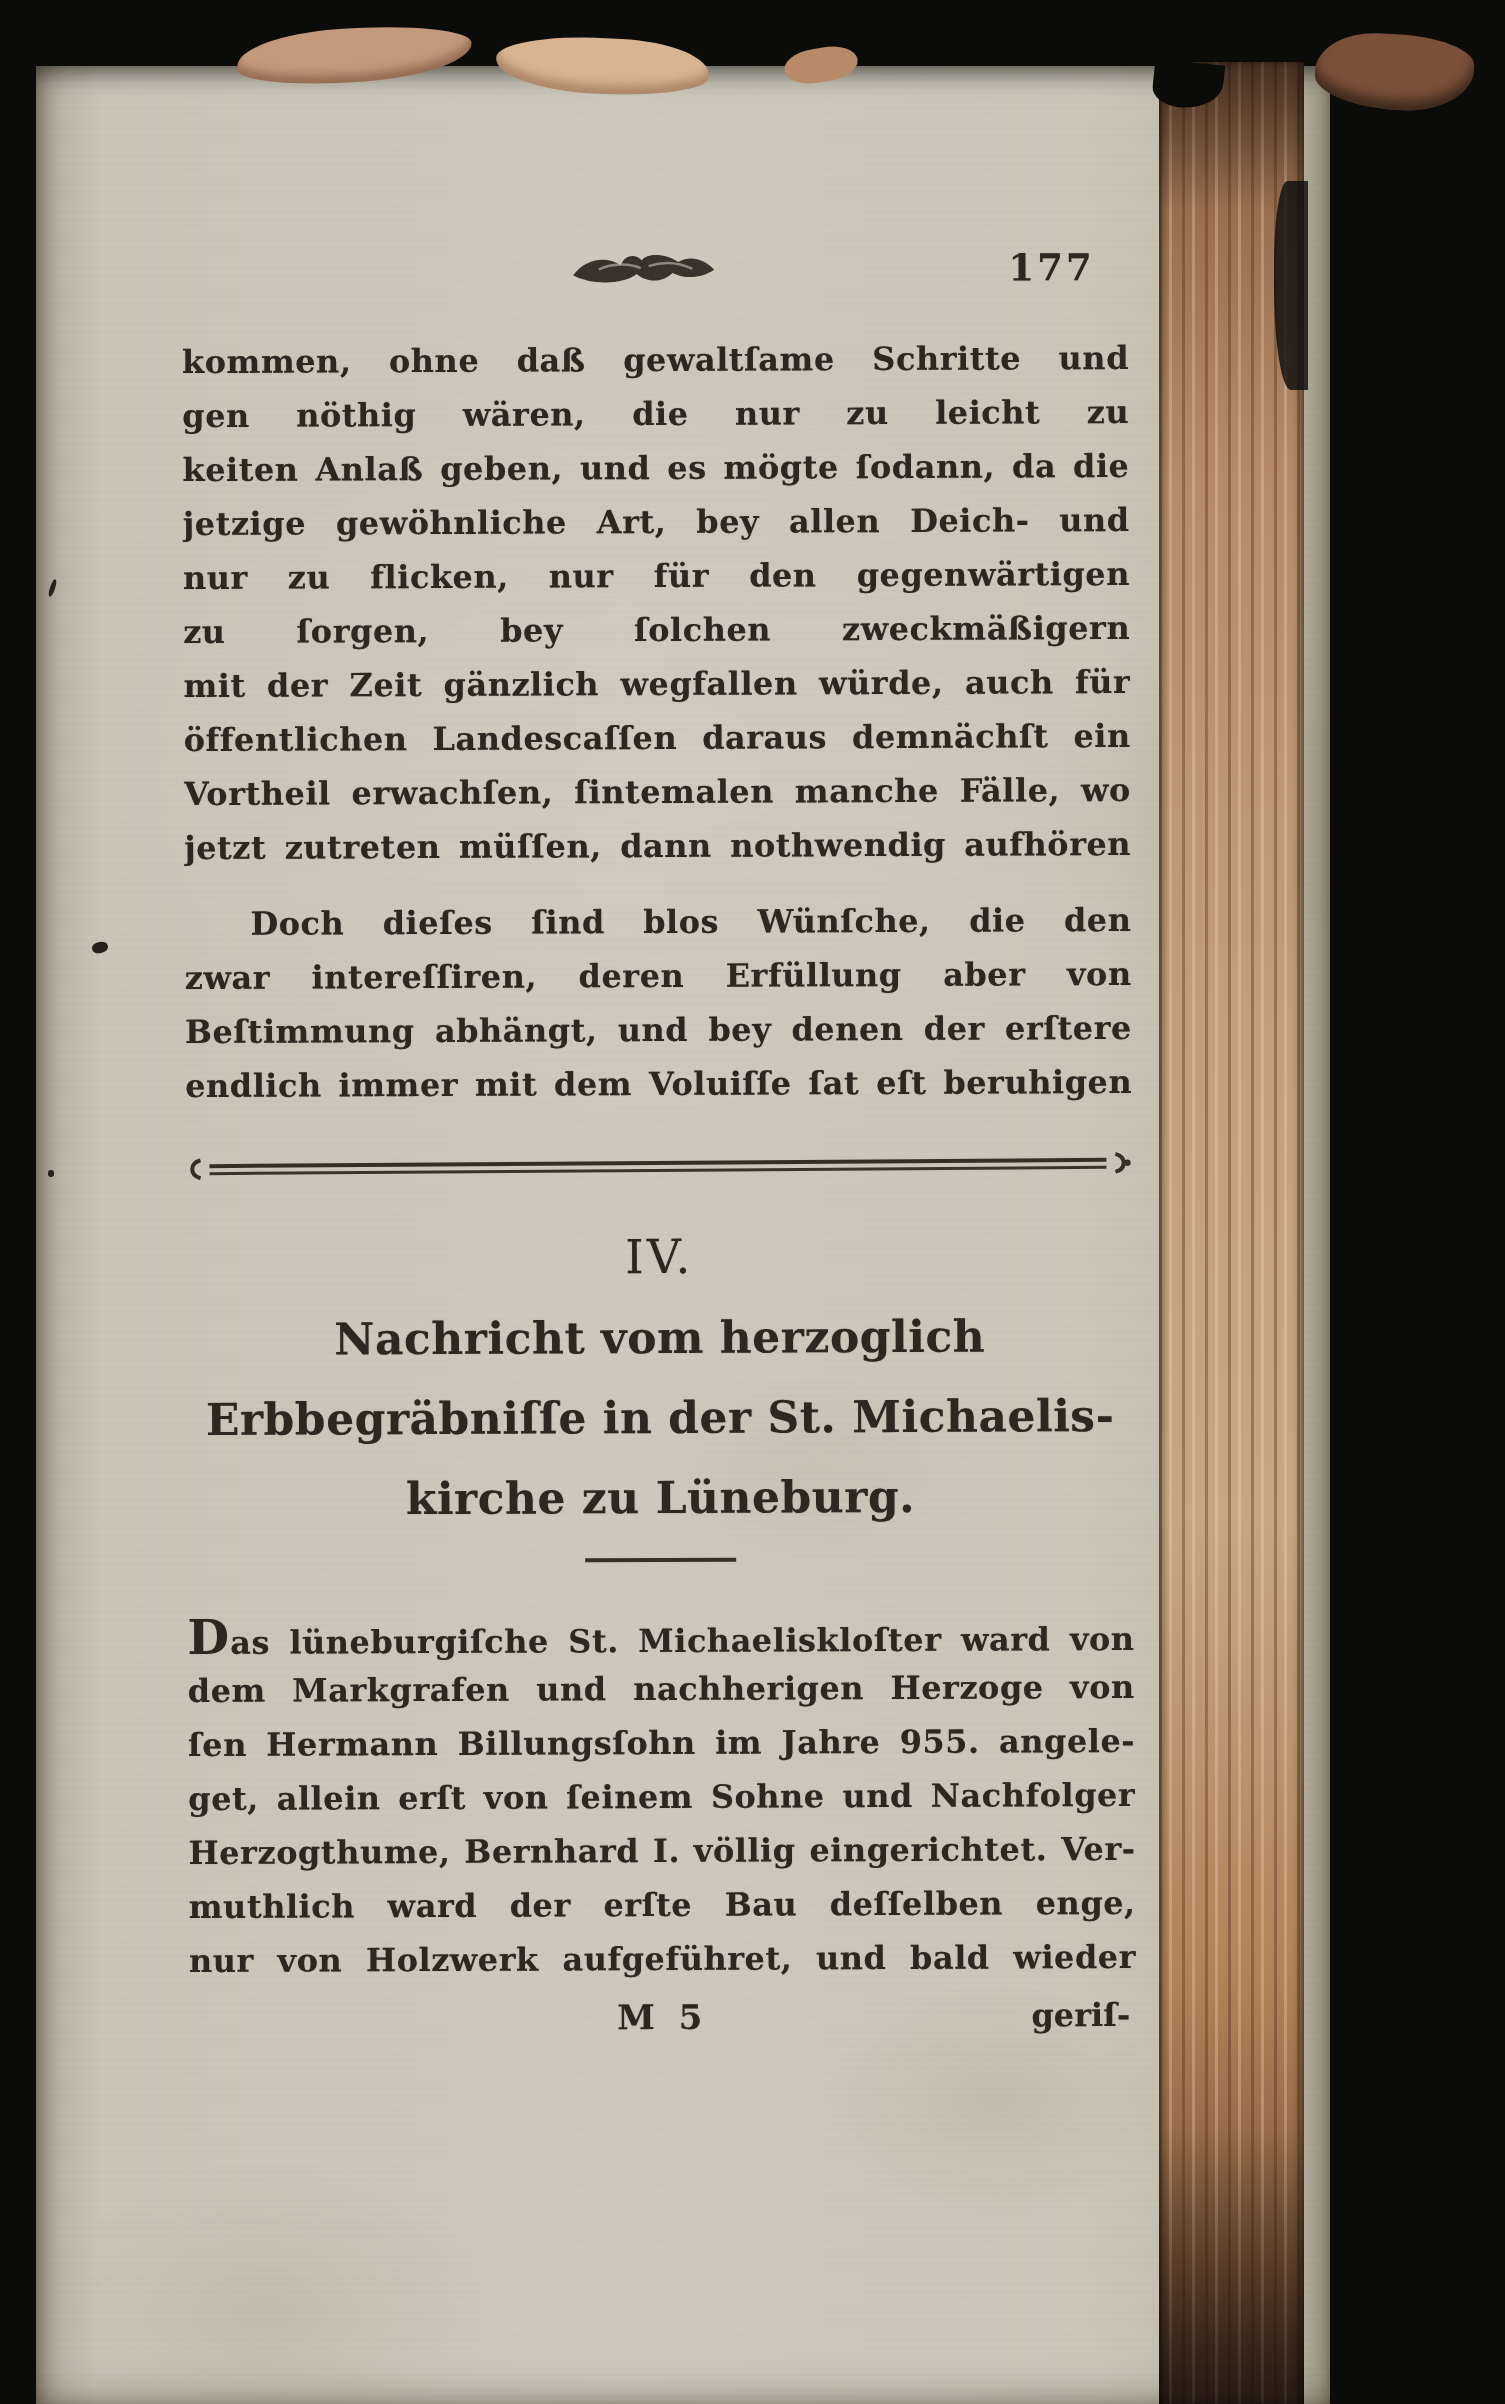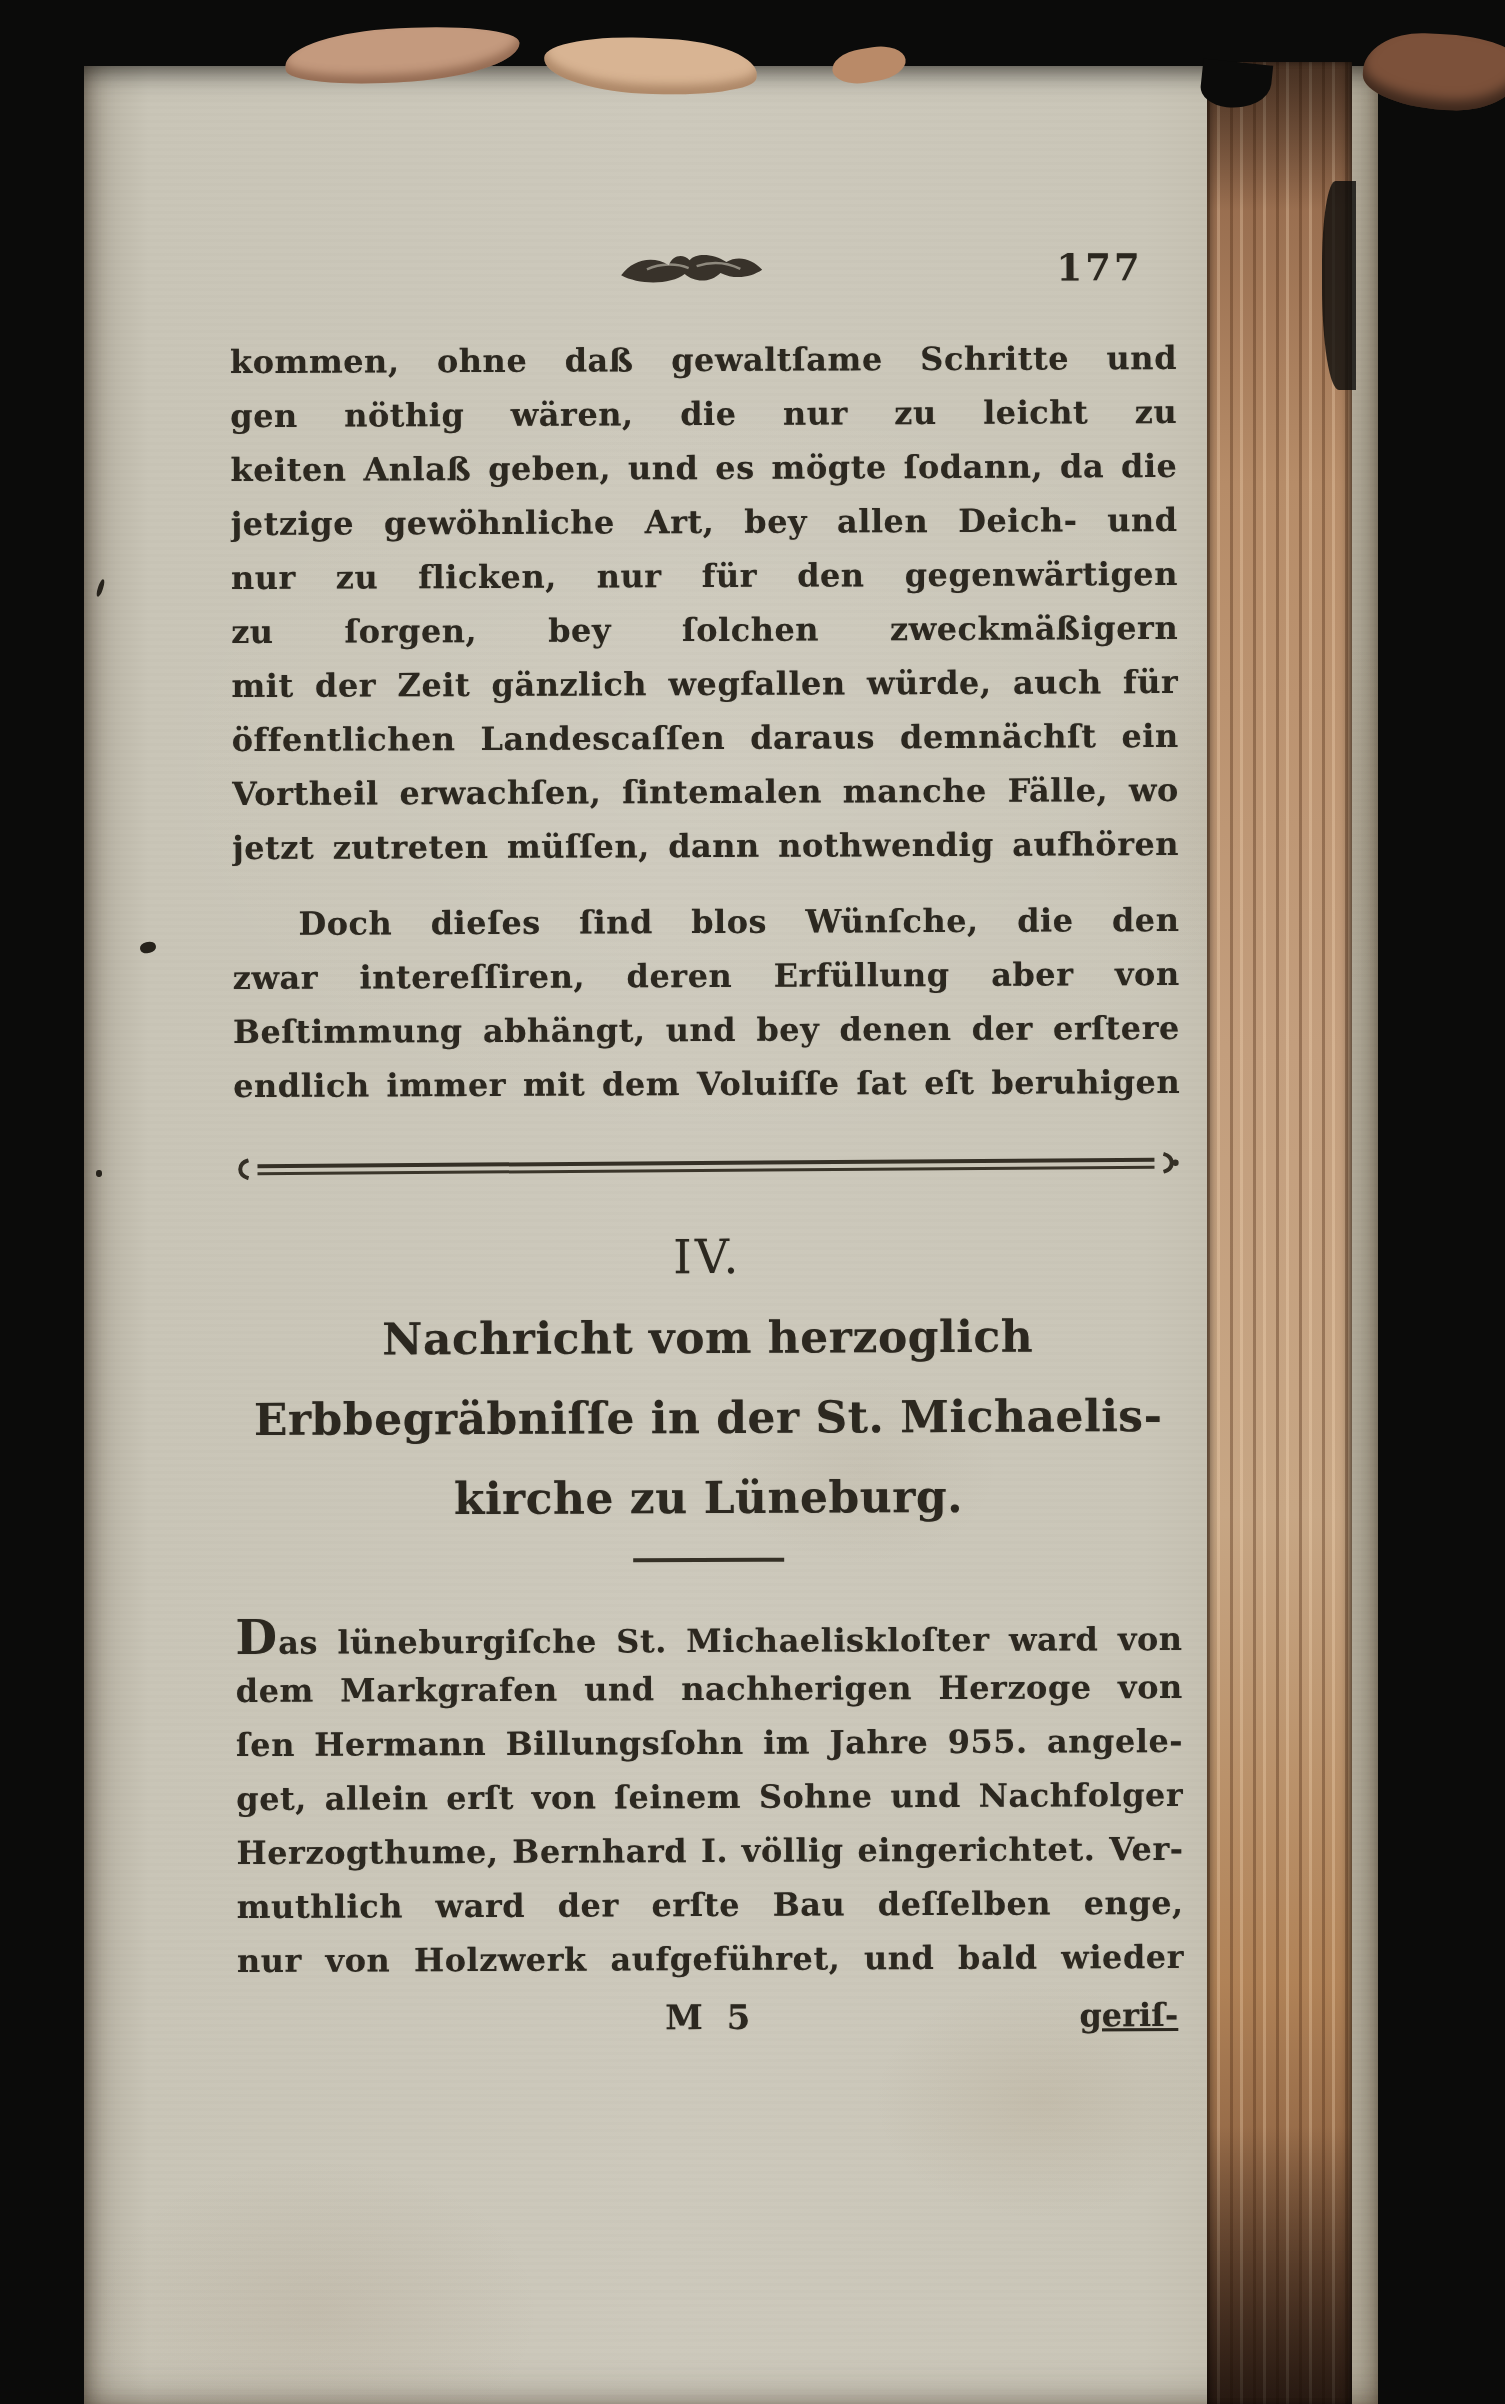--- a/index.html
+++ b/index.html
@@ -9,21 +9,21 @@
     --edge-light:#c39e7d;
     --edge-dark:#6b4530;
   }
   *{margin:0;padding:0;box-sizing:border-box;}
   html,body{width:1505px;height:2405px;overflow:hidden;}
   body{
     background:var(--bg);
     font-family:"DejaVu Serif","Liberation Serif",serif;
     color:var(--ink);
   }
-  .scan{position:relative;width:1335px;height:2405px;background:var(--bg);margin-left:48px;}
+  .scan{position:relative;width:1335px;height:2405px;background:var(--bg);}
 
   
   .page{
     position:absolute;left:36px;top:66px;width:1294px;height:2339px;
     background:
       repeating-linear-gradient(0deg, rgba(0,0,0,.013) 0 3px, rgba(0,0,0,0) 3px 7px),
       radial-gradient(896px 597px at 50% 30%, rgba(255,255,250,.06), rgba(0,0,0,0) 70%),
       linear-gradient(90deg,#b3ad9e 0,#c9c5b7 5%,#cdc9bc 45%,#cac6b8 82%,#bcb6a6 96%,#a59d8b 100%);
     box-shadow:
       inset 0 20px 26px -14px rgba(0,0,0,.55),
@@ -94,21 +94,21 @@
   .body-para .t-line:first-child::first-letter{
     font-size:48px;letter-spacing:1px;
   }
 
   
   .footer{position:relative;margin-top:4px;height:54px;line-height:54px;}
   .sig{
     position:absolute;left:0;width:100%;text-align:center;
     font-size:34px;letter-spacing:6px;
   }
-  .catchword{position:absolute;right:6px;font-size:32px;text-decoration:underline;}
+  .catchword{position:absolute;right:6px;font-size:32px;}
 
   
   .speck{position:absolute;background:#26221b;border-radius:45%;}
   .s1{left:14px;top:513px;width:5px;height:18px;transform:rotate(18deg);}
   .s2{left:56px;top:876px;width:16px;height:11px;transform:rotate(-12deg);}
   .s3{left:12px;top:1104px;width:6px;height:7px;}
 
   
   .torn{position:absolute;z-index:5;}
   .torn-1{left:237px;top:28px;width:235px;height:54px;background:#c49a7e;

